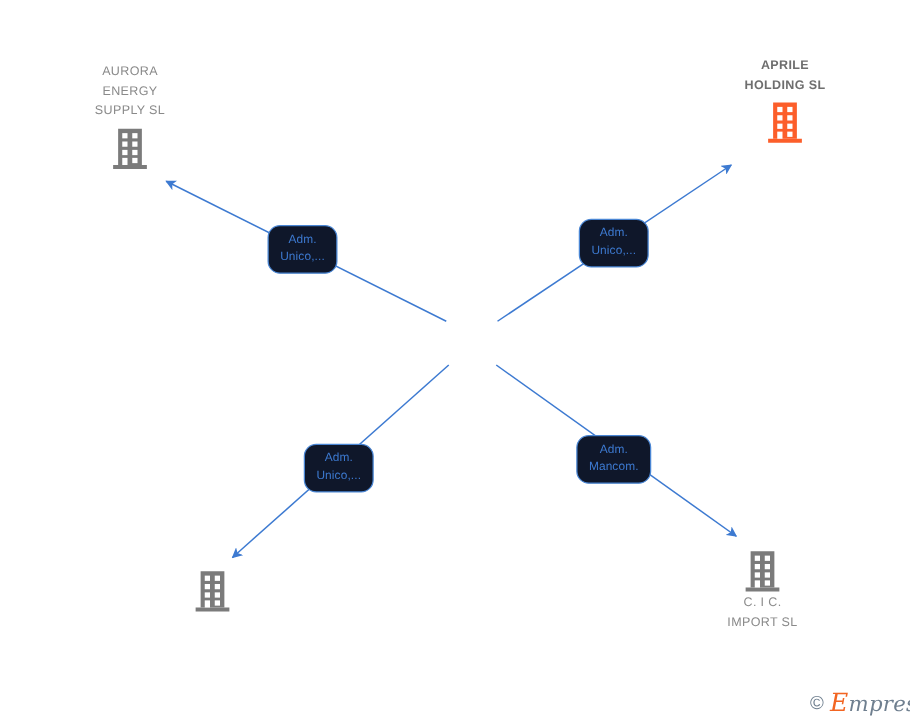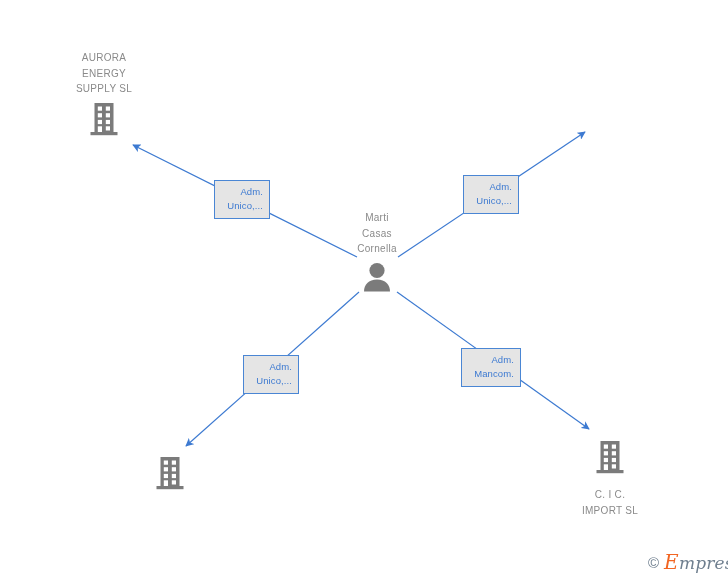--- a/index.html
+++ b/index.html
@@ -42,34 +42,34 @@
     font-weight: normal;
   }
   .node-label.bold {
     font-weight: bold;
     color: #6e6e6e;
   }
   .node-icon {
     line-height: 0;
   }
   .node.label-below .node-icon { order: 1; }
-  .node.label-below .node-label { order: 2; margin-top: 12px; }
+  .node.label-below .node-label { order: 2; margin-top: 0; }
   .node.label-above .node-label { order: 1; margin-bottom: 4px; }
   .node.label-above .node-icon { order: 2; }
 
   .edge-label {
     position: absolute;
     box-sizing: border-box;
-    background: #e5e5e5;
+    background: #0f172a;
     border: 1px solid #4a86d4;
-    border-radius: 0;
+    border-radius: 10px;
     color: #3d7ad1;
     font-size: 9.5px;
     line-height: 14px;
-    text-align: right;
+    text-align: center;
     padding: 4px 6px 5px 6px;
     white-space: pre-line;
     letter-spacing: 0.1px;
   }
   .watermark {
     position: absolute;
     display: flex;
     align-items: center;
     gap: 5px;
   }
@@ -103,31 +103,20 @@
       </marker>
     </defs>
     <g id="edge-lines" stroke="#3d7ad1" stroke-width="1.2" fill="none">
         <line x1="357" y1="257" x2="133" y2="145" marker-end="url(#arrow)"></line>
         <line x1="398" y1="257" x2="585" y2="132" marker-end="url(#arrow)"></line>
         <line x1="359" y1="292" x2="186" y2="446" marker-end="url(#arrow)"></line>
         <line x1="397" y1="292" x2="589" y2="429" marker-end="url(#arrow)"></line>
       </g>
   </svg>
 
-  <div class="node label-above" style="left:377px; top:210px;">
-    <div class="node-label">Marti
-Casas
-Cornella</div>
-    <div class="node-icon">
-      <svg width="34" height="32" viewBox="0 0 34 32">
-        <circle cx="17" cy="9.5" r="7.6" fill="#7b7b7b"></circle>
-        <path d="M17 18.5 C 8.6 18.5 4 23.6 4 30.5 L 30 30.5 C 30 23.6 25.4 18.5 17 18.5 Z" fill="#7b7b7b"></path>
-      </svg>
-    </div>
-  </div>
 
   <div class="node label-above" style="left:104px; top:50px;">
     <div class="node-label">AURORA
 ENERGY
 SUPPLY  SL</div>
     <div class="node-icon">
       <svg width="32" height="36" viewBox="0 0 32 36">
         <rect x="6.5" y="2" width="19" height="29" fill="#7b7b7b"></rect>
         <rect x="2.5" y="31" width="27" height="3.2" fill="#7b7b7b"></rect>
         <rect x="9.8" y="5.5" width="4.2" height="4.2" fill="#ffffff"></rect>
@@ -135,20 +124,38 @@
         <rect x="9.8" y="12.2" width="4.2" height="4.2" fill="#ffffff"></rect>
         <rect x="17.8" y="12.2" width="4.2" height="4.2" fill="#ffffff"></rect>
         <rect x="9.8" y="18.9" width="4.2" height="4.2" fill="#ffffff"></rect>
         <rect x="17.8" y="18.9" width="4.2" height="4.2" fill="#ffffff"></rect>
         <rect x="9.8" y="25.3" width="4.2" height="5.7" fill="#ffffff"></rect>
         <rect x="17.8" y="25.3" width="4.2" height="4.2" fill="#ffffff"></rect>
       </svg>
     </div>
   </div>
 
+  <div class="node label-above" style="left:628px; top:45px;">
+    <div class="node-label bold">APRILE
+HOLDING  SL</div>
+    <div class="node-icon">
+      <svg width="32" height="36" viewBox="0 0 32 36">
+        <rect x="6.5" y="2" width="19" height="29" fill="#fc5e2a"></rect>
+        <rect x="2.5" y="31" width="27" height="3.2" fill="#fc5e2a"></rect>
+        <rect x="9.8" y="5.5" width="4.2" height="4.2" fill="#ffffff"></rect>
+        <rect x="17.8" y="5.5" width="4.2" height="4.2" fill="#ffffff"></rect>
+        <rect x="9.8" y="12.2" width="4.2" height="4.2" fill="#ffffff"></rect>
+        <rect x="17.8" y="12.2" width="4.2" height="4.2" fill="#ffffff"></rect>
+        <rect x="9.8" y="18.9" width="4.2" height="4.2" fill="#ffffff"></rect>
+        <rect x="17.8" y="18.9" width="4.2" height="4.2" fill="#ffffff"></rect>
+        <rect x="9.8" y="25.3" width="4.2" height="5.7" fill="#ffffff"></rect>
+        <rect x="17.8" y="25.3" width="4.2" height="4.2" fill="#ffffff"></rect>
+      </svg>
+    </div>
+  </div>
 
   <div class="node label-below" style="left:170px; top:455px;">
     <div class="node-icon">
       <svg width="32" height="36" viewBox="0 0 32 36">
         <rect x="6.5" y="2" width="19" height="29" fill="#7b7b7b"></rect>
         <rect x="2.5" y="31" width="27" height="3.2" fill="#7b7b7b"></rect>
         <rect x="9.8" y="5.5" width="4.2" height="4.2" fill="#ffffff"></rect>
         <rect x="17.8" y="5.5" width="4.2" height="4.2" fill="#ffffff"></rect>
         <rect x="9.8" y="12.2" width="4.2" height="4.2" fill="#ffffff"></rect>
         <rect x="17.8" y="12.2" width="4.2" height="4.2" fill="#ffffff"></rect>

